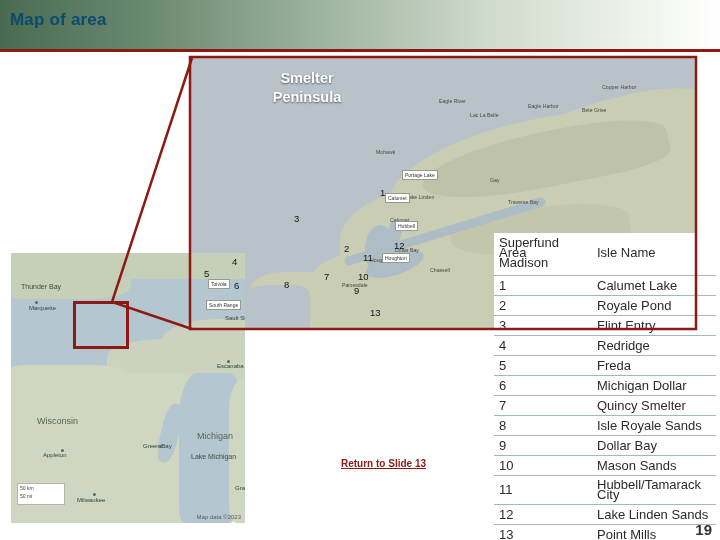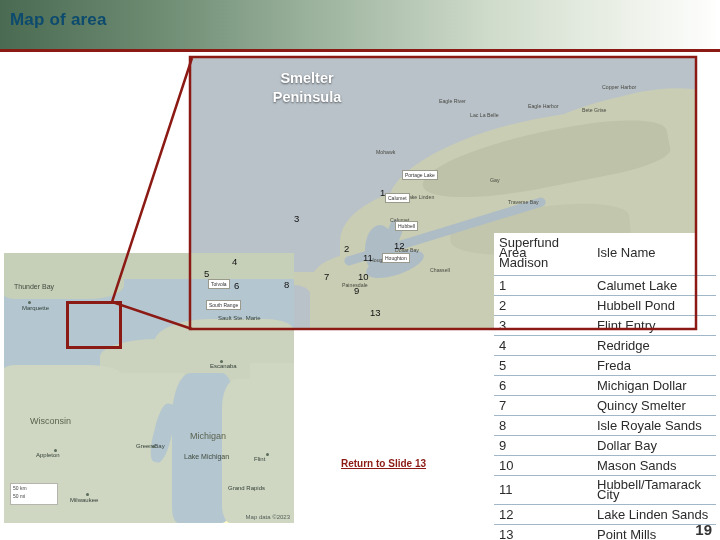--- a/index.html
+++ b/index.html
@@ -90,22 +90,22 @@
     border: 1px solid #9a9a8c;
     font-size: 5px;
     color: #333;
     z-index: 22;
     padding: 1px 2px;
   }
 
   
   .regmap {
     position: absolute;
-    left: 4px; top: 253px;
-    width: 290px; height: 270px;
+    left: 11px; top: 253px;
+    width: 234px; height: 270px;
     background: #fef9c3;
     overflow: hidden;
   }
   .regmap .piece { position: absolute; }
   .reg-label {
     position: absolute;
     font-size: 7px;
     color: #3f4a3f;
     z-index: 12;
     white-space: nowrap;
@@ -349,21 +349,21 @@
         <td>Isle Name</td>
       </tr>
     </thead>
     <tbody>
       <tr>
           <td class="c1">1</td>
           <td>Calumet Lake</td>
         </tr>
       <tr>
           <td class="c1">2</td>
-          <td>Hubbell Pond</td>
+          <td>Royale Pond</td>
         </tr>
       <tr>
           <td class="c1">3</td>
           <td>Flint Entry</td>
         </tr>
       <tr>
           <td class="c1">4</td>
           <td>Redridge</td>
         </tr>
       <tr>

